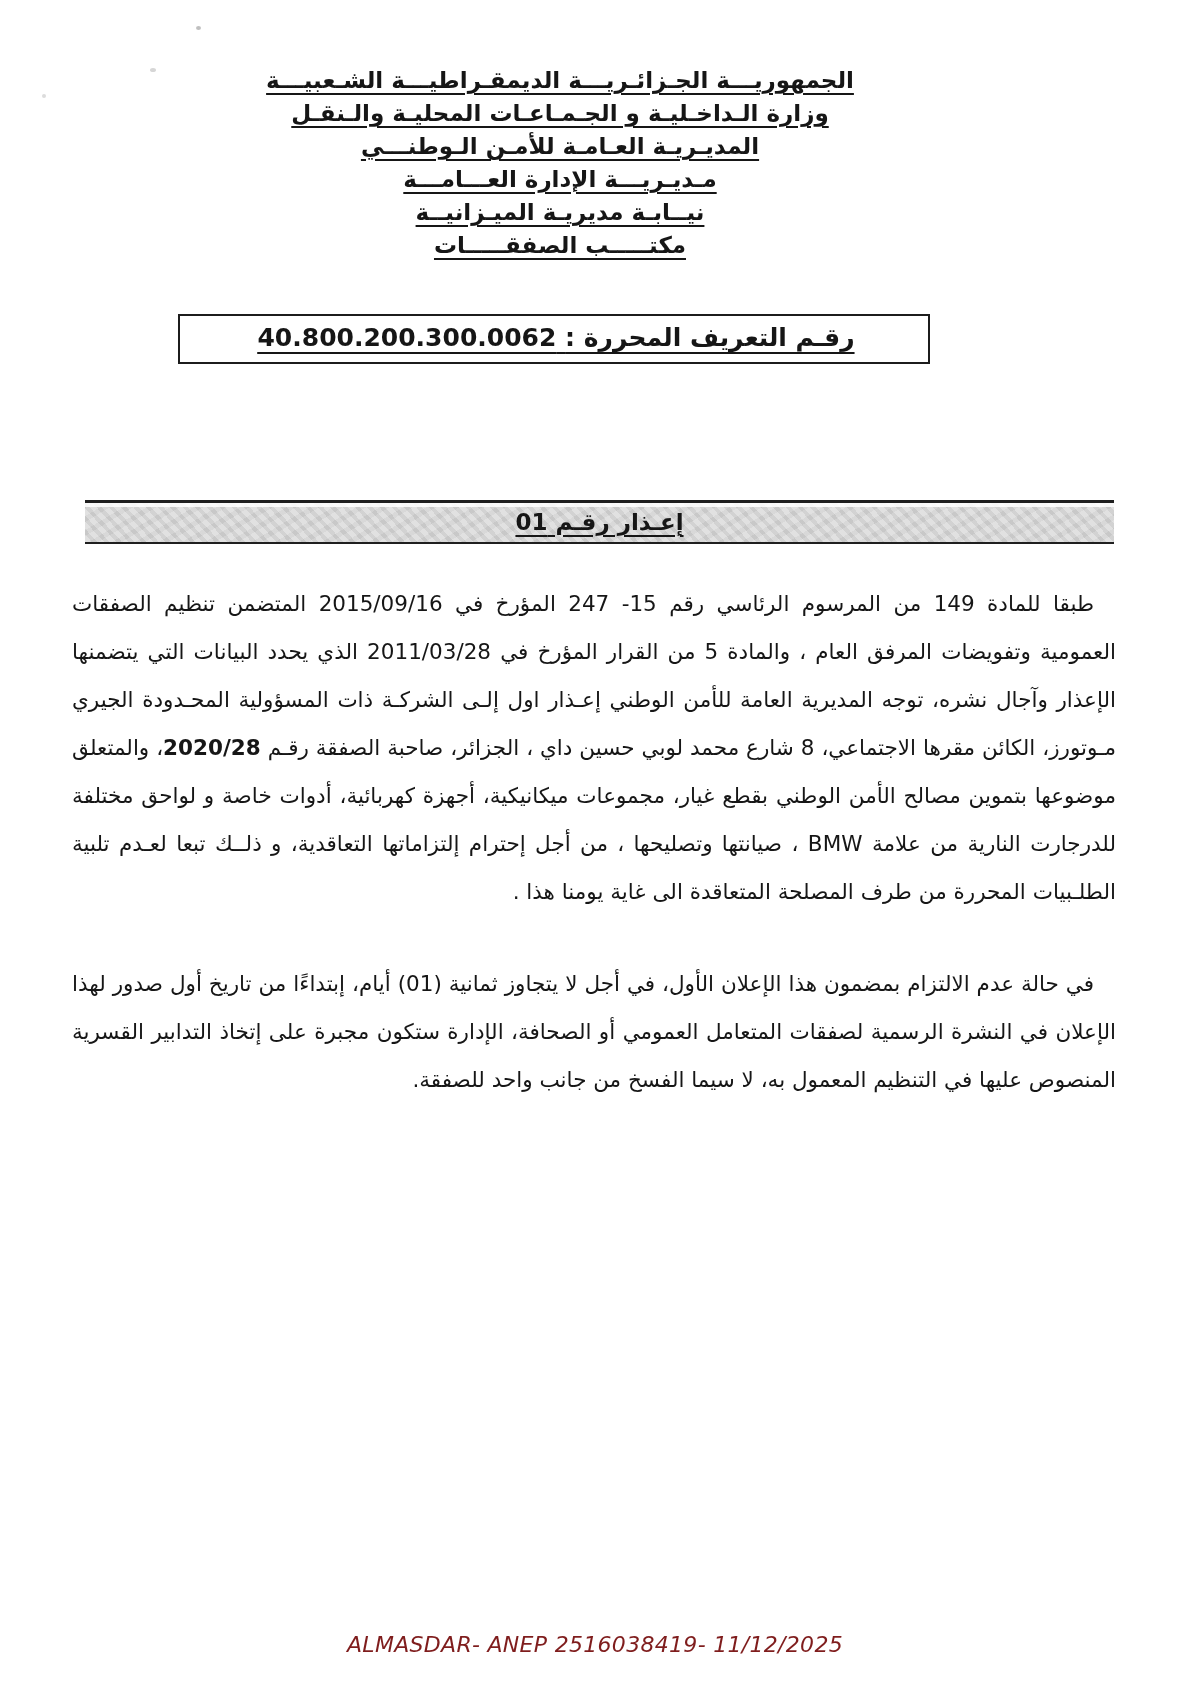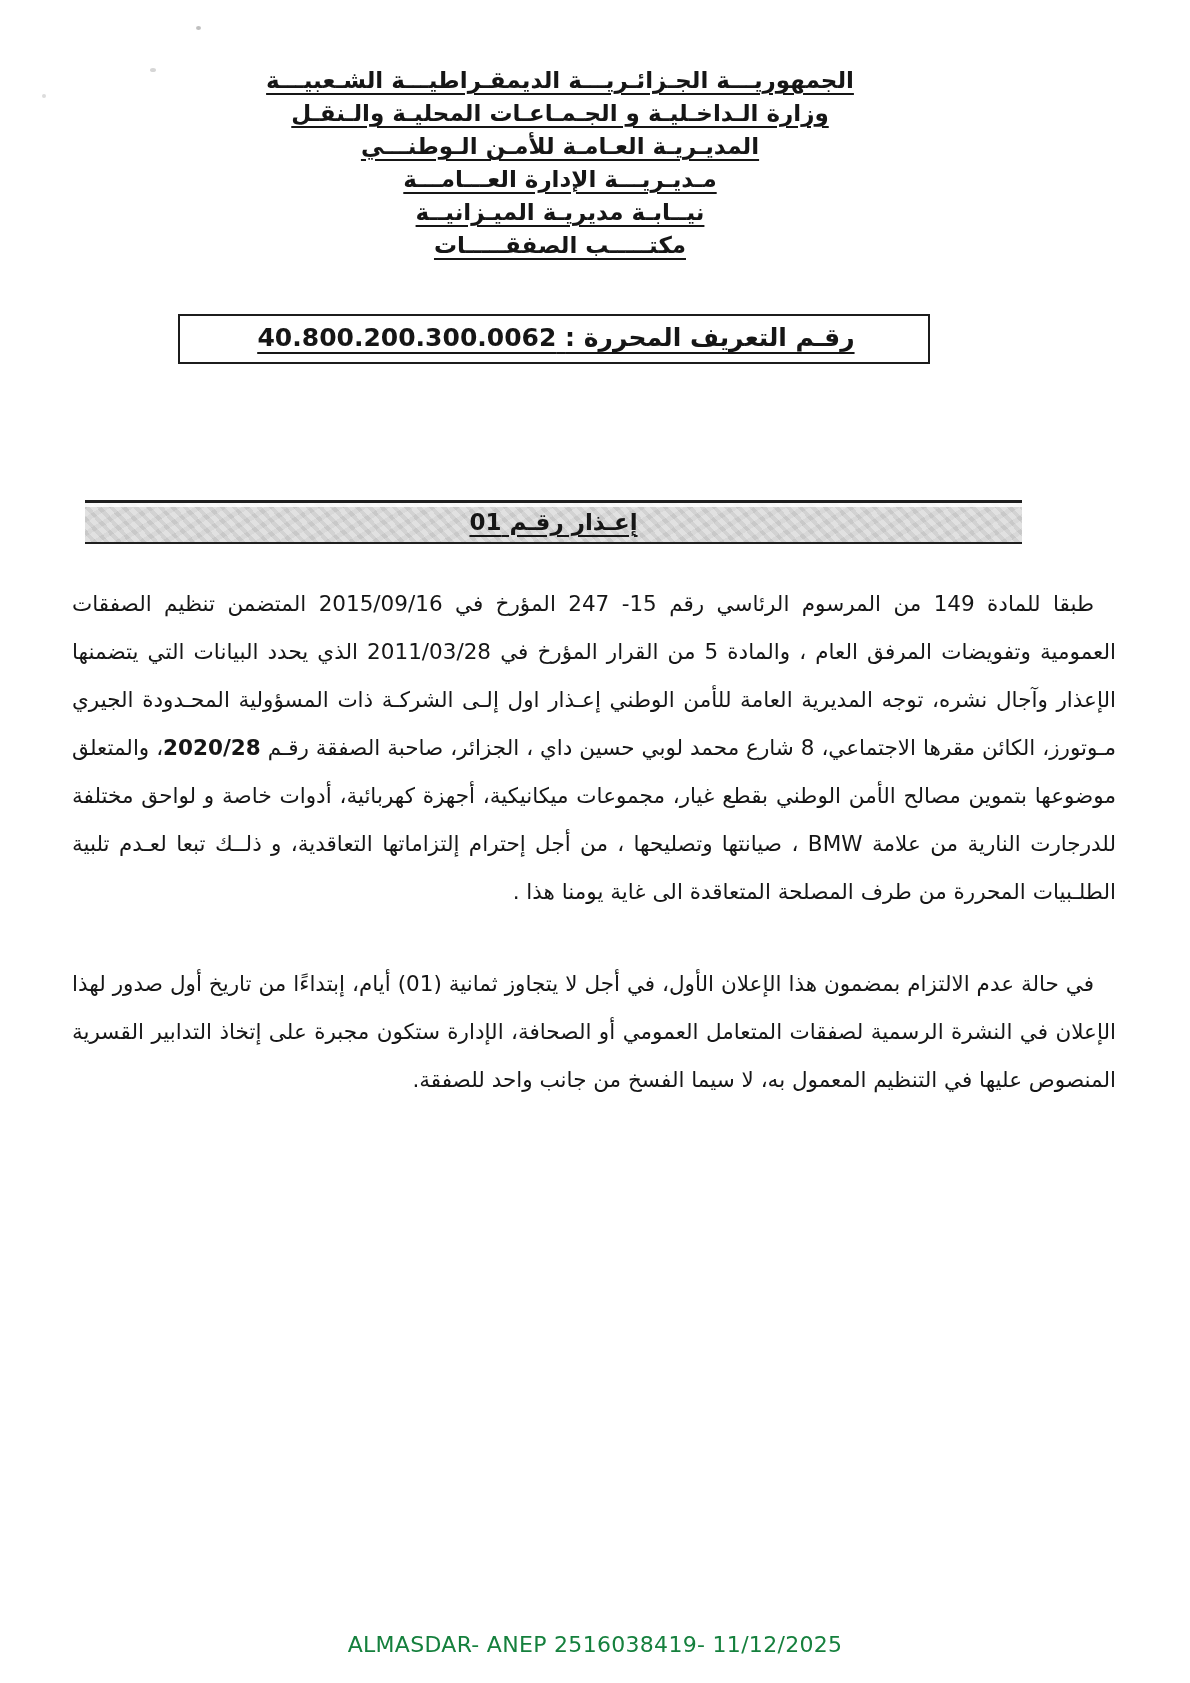--- a/index.html
+++ b/index.html
@@ -51,21 +51,21 @@
     font-weight:bold;
     text-decoration:underline;
     text-underline-offset:6px;
     text-decoration-thickness:2px;
     white-space:nowrap;
   }
   .tax-box .tax-value{padding-left:4px;text-decoration:underline;}
 
   
   .notice-bar{
-    width:937px;
+    width:1029px;
     margin:136px 0 0 85px;
     border-top:3px solid #1f1f1f;
     border-bottom:2px solid #1f1f1f;
     background:
       repeating-linear-gradient(47deg, rgba(255,255,255,.18) 0 5px, rgba(0,0,0,.04) 5px 9px),
       repeating-linear-gradient(-31deg, rgba(255,255,255,.10) 0 7px, rgba(0,0,0,.03) 7px 12px),
       #d7d7d7;
     box-shadow:inset 0 4px 0 rgba(255,255,255,.85);
     text-align:center;
     padding:6px 0 7px;
@@ -92,22 +92,23 @@
   .body-text p + p{margin-top:44px;}
   .bnum{font-weight:bold;}
 
   
   .footer{
     position:absolute;
     left:0;right:0;
     bottom:26px;
     text-align:center;
     font-size:22px;
-    color:#15803d;
+    color:#7f1d1d;
     letter-spacing:.3px;
+    font-style:italic;
   }
 </style>
 </head>
 <body>
 
 <div class="page">
 
   <span class="speck s1"></span>
   <span class="speck s2"></span>
   <span class="speck s3"></span>

